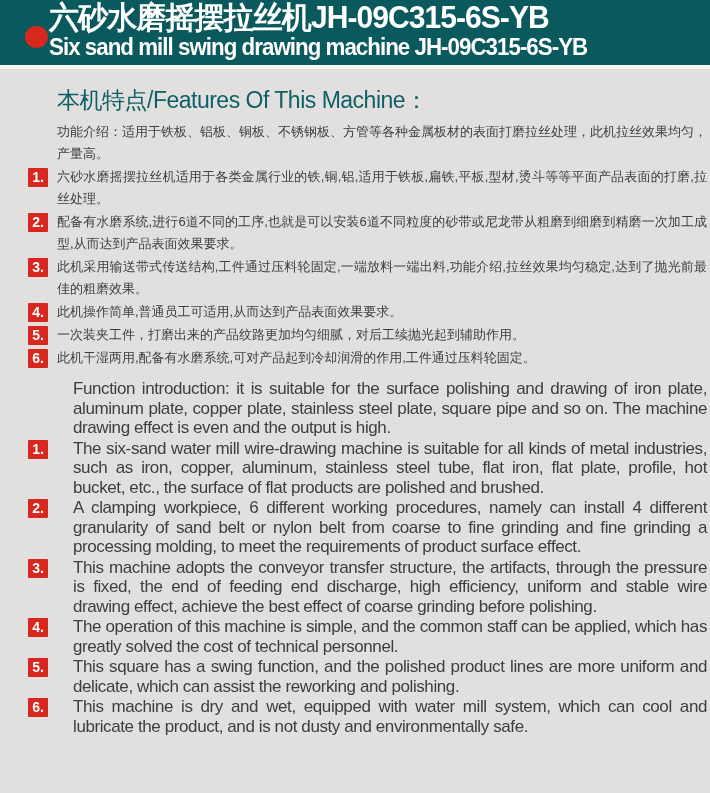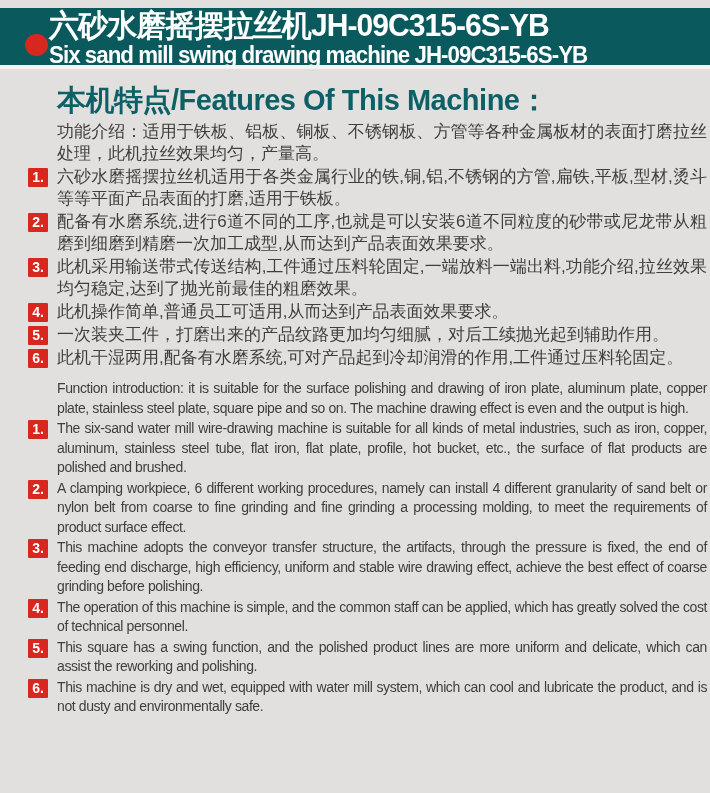--- a/index.html
+++ b/index.html
@@ -3,21 +3,21 @@
 <meta charset="utf-8">
 <style>
   html,body{margin:0;padding:0;}
   body{
     width:710px;height:793px;position:relative;overflow:hidden;
     background:#e1e0de;
     font-family:"Liberation Sans", sans-serif;
   }
   
   .header{
-    position:absolute;top:8px;left:0;width:710px;height:65px;
+    position:absolute;top:0;left:0;width:710px;height:65px;
     background:#09595d;
   }
   .header-sep{
     position:absolute;top:65px;left:0;width:710px;height:4px;
     background:#f3f5f3;
   }
   .red-dot{
     position:absolute;left:25px;top:26px;width:23px;height:22px;
     background:#d8271e;border-radius:50%;
   }
@@ -34,30 +34,30 @@
   }
   
   .content{
     position:absolute;top:69px;left:0;width:710px;height:724px;
     background:#e1e0de;
     box-sizing:border-box;
     padding:14px 3px 0 57px;
     color:#3e3e3e;
   }
   .features-heading{
-    color:#0e6066;font-size:29px;font-weight:bold;line-height:30px;
+    color:#0e6066;font-size:23px;font-weight:normal;line-height:30px;
     margin:2px 0 6px 0;letter-spacing:-0.5px;white-space:nowrap;
   }
   .para-cn{
-    font-size:17px;line-height:22px;text-align:justify;letter-spacing:0;
+    font-size:13px;line-height:22px;text-align:justify;letter-spacing:0;
     margin:0 0 1px 0;
   }
   .para-en{
-    font-size:14px;line-height:19.5px;text-align:justify;letter-spacing:-0.4px;
-    margin:0 0 1px 0;
+    font-size:17px;line-height:19.5px;text-align:justify;letter-spacing:-0.4px;
+    margin:0 0 1px 16px;
   }
   .gap{height:9px;}
   .item{
     position:relative;
   }
   .item .badge{
     position:absolute;left:-29px;top:2px;width:20px;height:19px;
     background:#d8271e;color:#ffffff;
     font-size:14px;font-weight:bold;line-height:19px;text-align:center;
     border-radius:1px;
@@ -77,21 +77,21 @@
 <div class="header-sep"></div>
 
 <div class="content">
   <div class="features-heading">本机特点/Features Of This Machine：</div>
 
   <div class="para-cn">功能介绍：适用于铁板、铝板、铜板、不锈钢板、方管等各种金属板材的表面打磨拉丝处理，此机拉丝效果均匀，产量高。</div>
 
   <div>
       <div class="item cn">
       <span class="badge">1.</span>
-      <div class="para-cn">六砂水磨摇摆拉丝机适用于各类金属行业的铁,铜,铝,不锈钢的方管,扁铁,平板,型材,烫斗等等平面产品表面的打磨,适用于铁板。</div>
+      <div class="para-cn">六砂水磨摇摆拉丝机适用于各类金属行业的铁,铜,铝,适用于铁板,扁铁,平板,型材,烫斗等等平面产品表面的打磨,拉丝处理。</div>
     </div>
       <div class="item cn">
       <span class="badge">2.</span>
       <div class="para-cn">配备有水磨系统,进行6道不同的工序,也就是可以安装6道不同粒度的砂带或尼龙带从粗磨到细磨到精磨一次加工成型,从而达到产品表面效果要求。</div>
     </div>
       <div class="item cn">
       <span class="badge">3.</span>
       <div class="para-cn">此机采用输送带式传送结构,工件通过压料轮固定,一端放料一端出料,功能介绍,拉丝效果均匀稳定,达到了抛光前最佳的粗磨效果。</div>
     </div>
       <div class="item cn">

